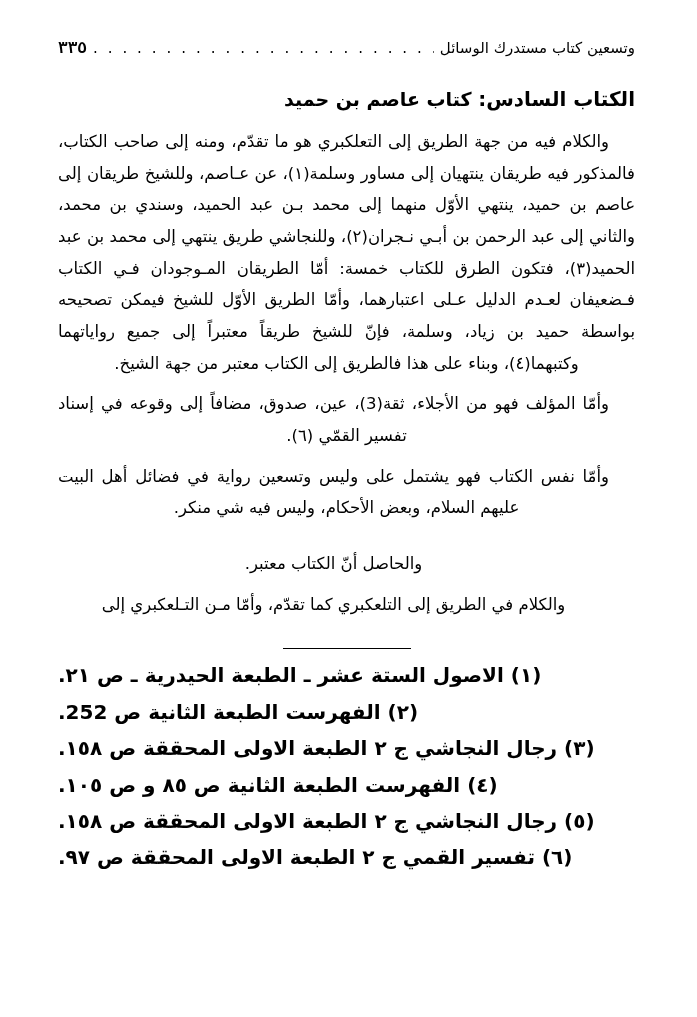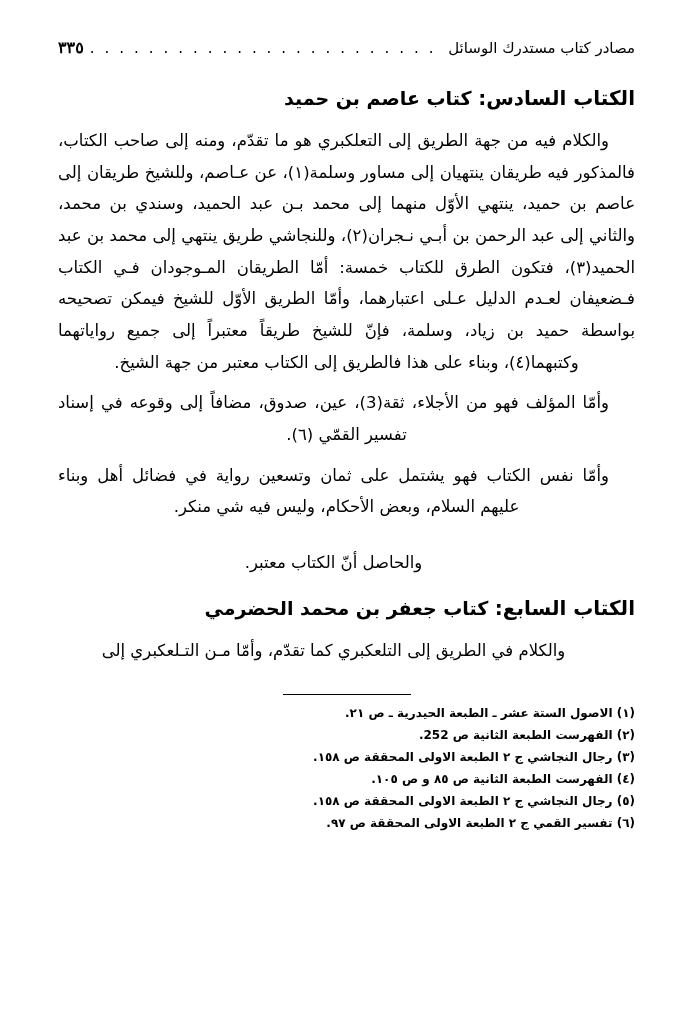--- a/index.html
+++ b/index.html
@@ -42,21 +42,21 @@
     overflow: hidden;
     font-size: 15px;
     letter-spacing: 2.6px;
     color: #000;
     padding: 0 4px;
     text-align: center;
     direction: ltr;
     white-space: nowrap;
   }
   .header .hpage {
-    font-family: Liberation Serif, serif;
+    font-family: Liberation Mono, monospace;
     font-size: 16px;
     font-weight: 700;
     padding-right: 2px;
     text-align: right;
   }
   
   .sec-head {
     font-size: 19px;
     font-weight: 700;
     margin: 14px 0 12px 0;
@@ -79,53 +79,50 @@
   }
   
   .fn-sep {
     width: 128px;
     height: 0;
     border-top: 1.3px solid #000;
     margin: 28px auto 8px auto;
   }
   .footnotes {
     font-family: "DejaVu Sans", sans-serif;
-    font-size: 12px;
+    font-size: 20px;
     line-height: 1.82;
-    text-align: right;
+    text-align: left;
     font-weight: 700;
   }
   .footnotes div { white-space: nowrap; }
 </style>
 </head>
 <body>
 
 <div class="page">
 
   <div class="header">
-    <span class="htitle">مصادر كتاب مستدرك الوسائل</span>
+    <span class="htitle">وتسعين كتاب مستدرك الوسائل</span>
     <span class="hdots">. . . . . . . . . . . . . . . . . . . . . . . . . . .</span>
     <span class="hpage">٣٣٥</span>
   </div>
 
   <div class="sec-head">
     <span class="lead">الكتاب السادس:</span><span> كتاب عاصم بن حميد</span>
   </div>
 
   <p class="body indent">والكلام فيه من جهة الطريق إلى التعلكبري هو ما تقدّم، ومنه إلى صاحب الكتاب، فالمذكور فيه طريقان ينتهيان إلى مساور وسلمة(١)، عن عـاصم، وللشيخ طريقان إلى عاصم بن حميد، ينتهي الأوّل منهما إلى محمد بـن عبد الحميد، وسندي بن محمد، والثاني إلى عبد الرحمن بن أبـي نـجران(٢)، وللنجاشي طريق ينتهي إلى محمد بن عبد الحميد(٣)، فتكون الطرق للكتاب خمسة: أمّا الطريقان المـوجودان فـي الكتاب فـضعيفان لعـدم الدليل عـلى اعتبارهما، وأمّا الطريق الأوّل للشيخ فيمكن تصحيحه بواسطة حميد بن زياد، وسلمة، فإنّ للشيخ طريقاً معتبراً إلى جميع رواياتهما وكتبهما(٤)، وبناء على هذا فالطريق إلى الكتاب معتبر من جهة الشيخ.</p>
 
   <p class="body indent">وأمّا المؤلف فهو من الأجلاء، ثقة(3)، عين، صدوق، مضافاً إلى وقوعه في إسناد تفسير القمّي (٦).</p>
 
-  <p class="body indent">وأمّا نفس الكتاب فهو يشتمل على ثمان وتسعين رواية في فضائل أهل وبناء عليهم السلام، وبعض الأحكام، وليس فيه شي منكر.</p>
+  <p class="body indent">وأمّا نفس الكتاب فهو يشتمل على وليس وتسعين رواية في فضائل أهل البيت عليهم السلام، وبعض الأحكام، وليس فيه شي منكر.</p>
 
   <p class="body indent short">والحاصل أنّ الكتاب معتبر.</p>
 
-  <div class="sec-head">
-    <span class="lead">الكتاب السابع:</span><span> كتاب جعفر بن محمد الحضرمي</span>
-  </div>
 
   <p class="body indent">والكلام في الطريق إلى التلعكبري كما تقدّم، وأمّا مـن التـلعكبري إلى</p>
 
   <div class="fn-sep"></div>
   <div class="footnotes">
     <div>(١) الاصول الستة عشر ـ الطبعة الحيدرية ـ ص ٢١.</div>
     <div>(٢) الفهرست الطبعة الثانية ص 252.</div>
     <div>(٣) رجال النجاشي ج ٢ الطبعة الاولى المحققة ص ١٥٨.</div>
     <div>(٤) الفهرست الطبعة الثانية ص ٨٥ و ص ١٠٥.</div>
     <div>(٥) رجال النجاشي ج ٢ الطبعة الاولى المحققة ص ١٥٨.</div>

